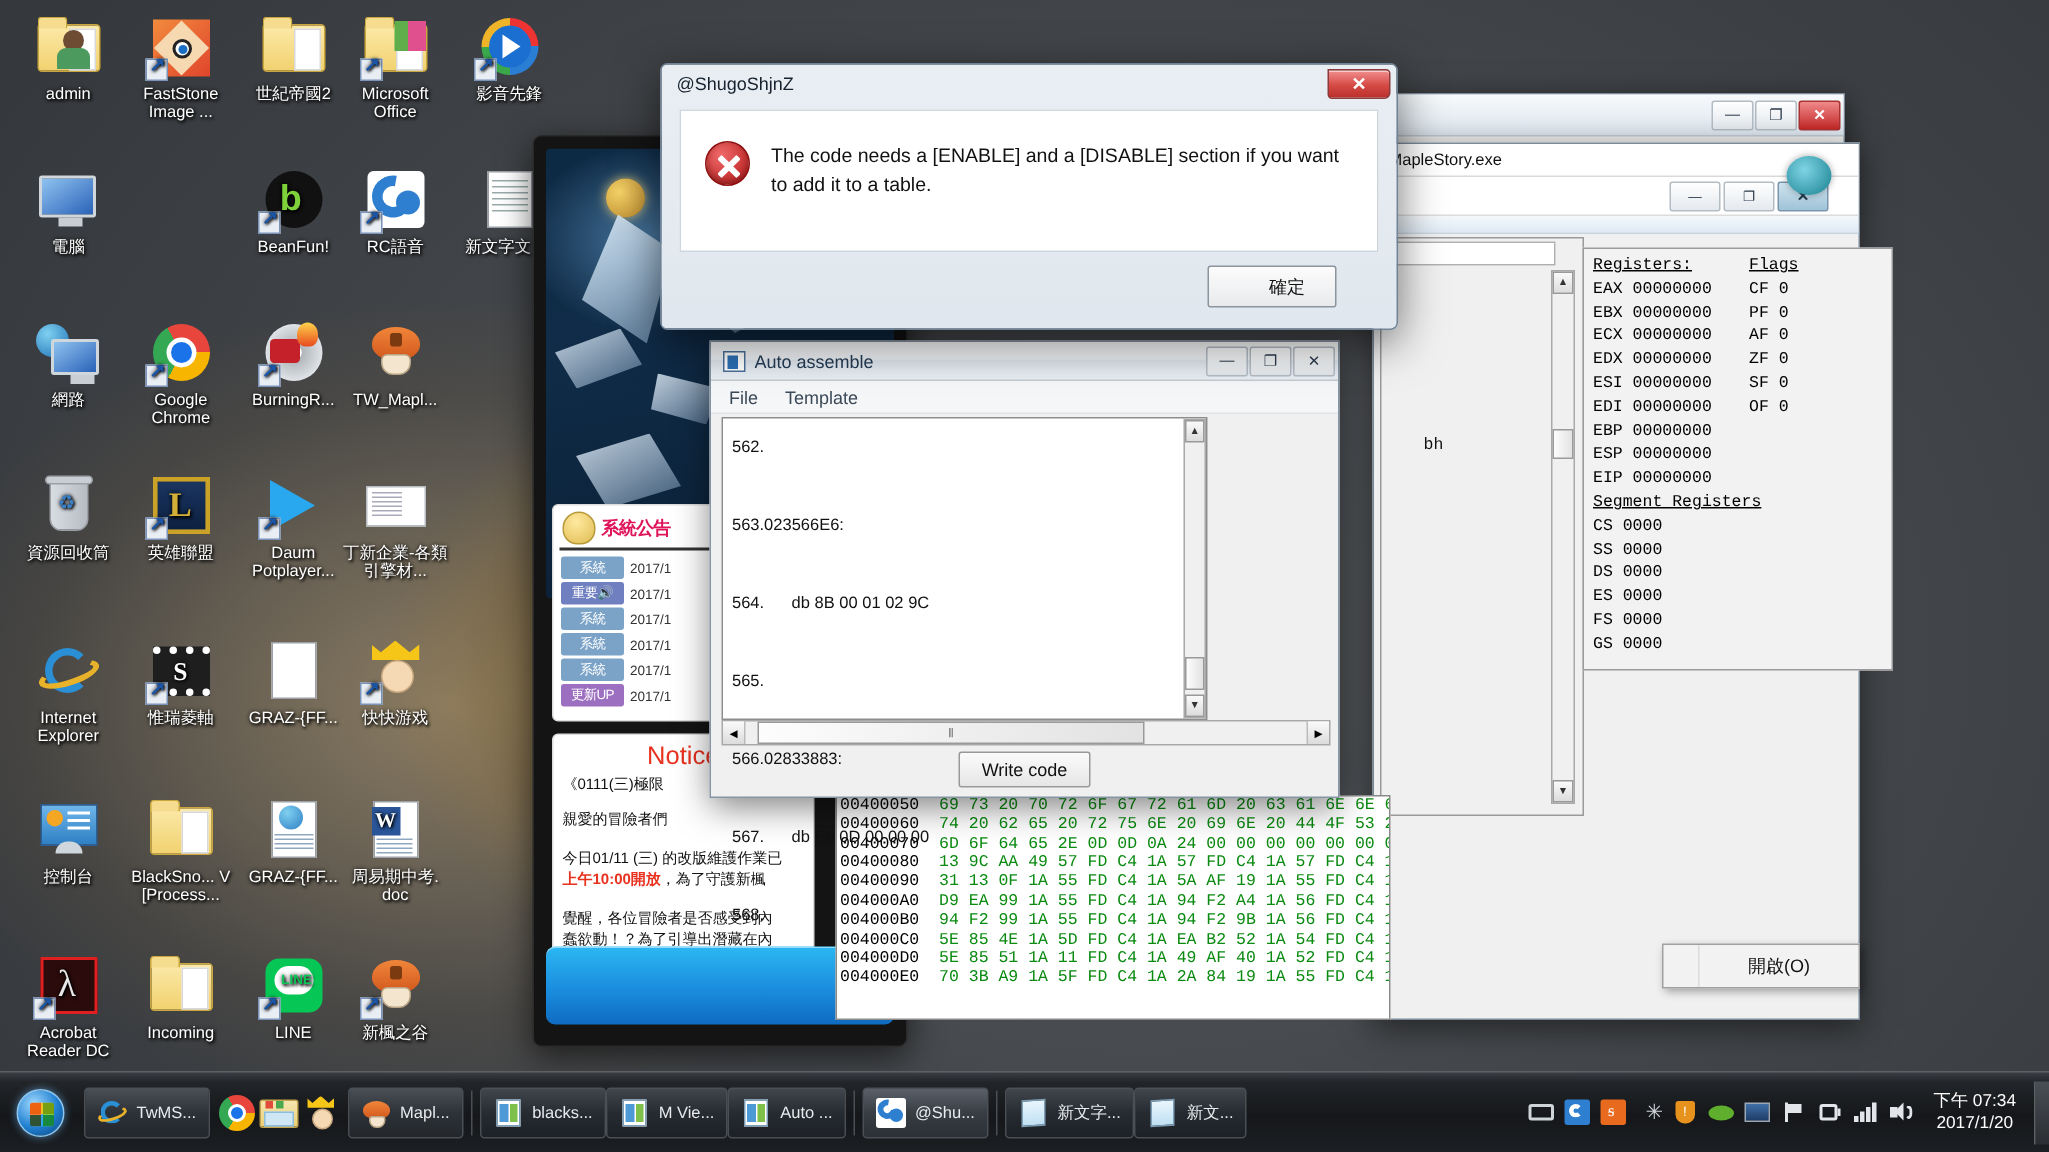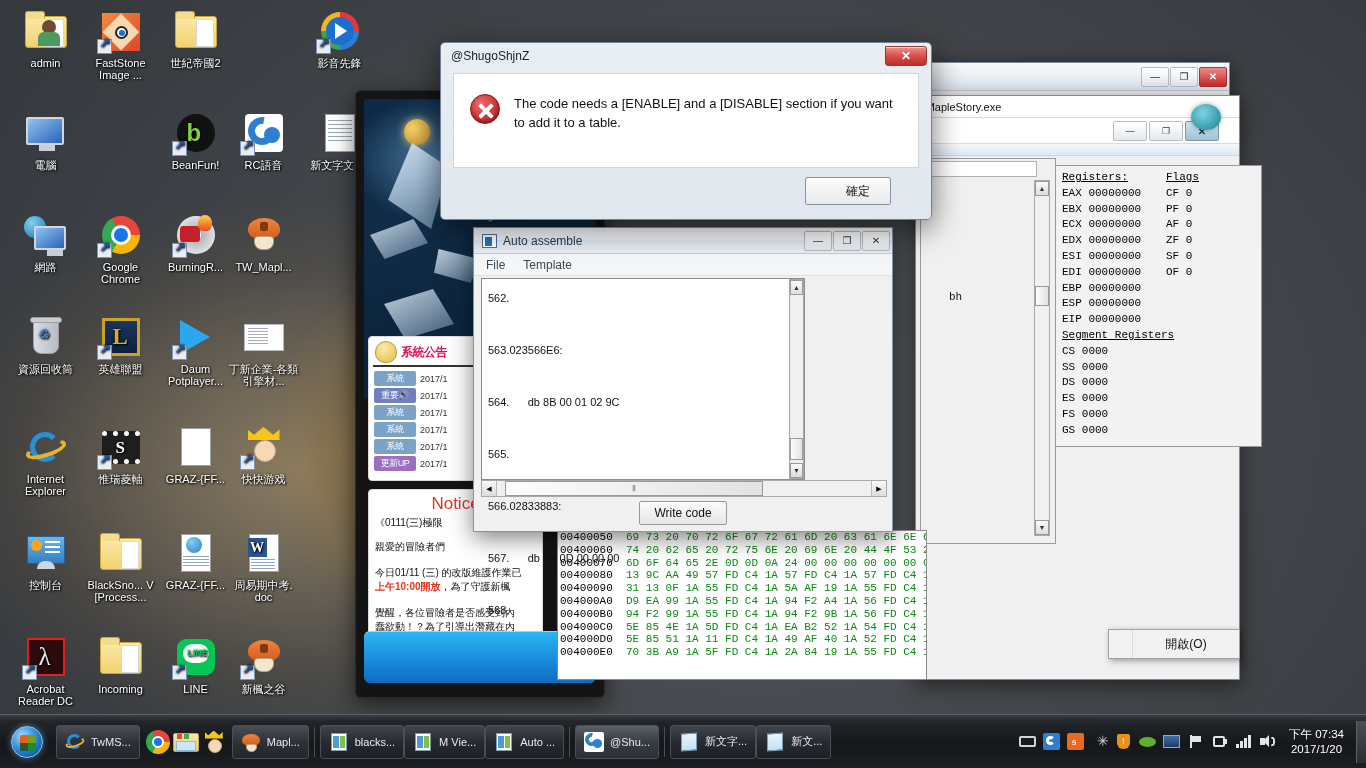--- a/index.html
+++ b/index.html
@@ -254,20 +254,29 @@
       <div class="shortcut"></div>
     </div>
     <span class="lbl">FastStone Image ...</span>
   </div>
   <div class="dicon" style="left:158px;top:8px">
     <div class="glyph">
         <div class="folder"></div>
       </div>
     <span class="lbl">世紀帝國2</span>
   </div>
+  <div class="dicon" style="left:226px;top:8px">
+    <div class="glyph">
+      <div class="folder"></div>
+      <div style="position:absolute;right:4px;top:6px;width:13px;height:20px;background:#e0508f"></div>
+      <div style="position:absolute;right:16px;top:6px;width:9px;height:20px;background:#5fae4b"></div>
+      <div class="shortcut"></div>
+    </div>
+    <span class="lbl">Microsoft Office</span>
+  </div>
   <div class="dicon" style="left:302px;top:8px">
     <div class="glyph">
       <div class="circ" style="background:conic-gradient(#e33 0 25%,#2a7fd4 25% 50%,#3aa84a 50% 75%,#f0b429 75% 100%)"></div>
       <div style="position:absolute;left:10px;top:9px;width:28px;height:28px;border-radius:50%;background:#1b6fd0"></div>
       <div style="position:absolute;left:19px;top:15px;border-left:12px solid #fff;border-top:8px solid transparent;border-bottom:8px solid transparent"></div>
       <div class="shortcut"></div>
     </div>
     <span class="lbl">影音先鋒</span>
   </div>
 

